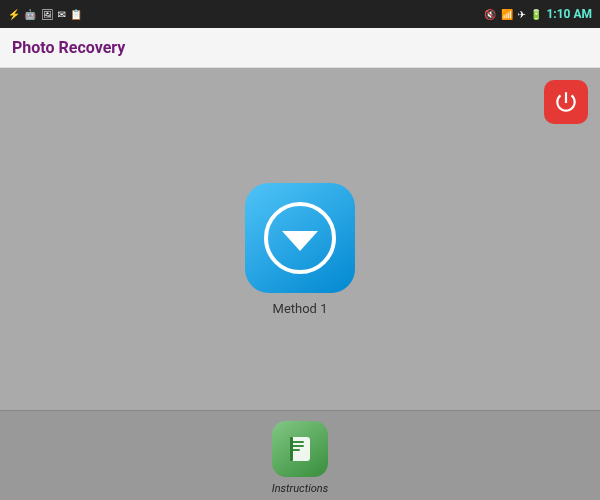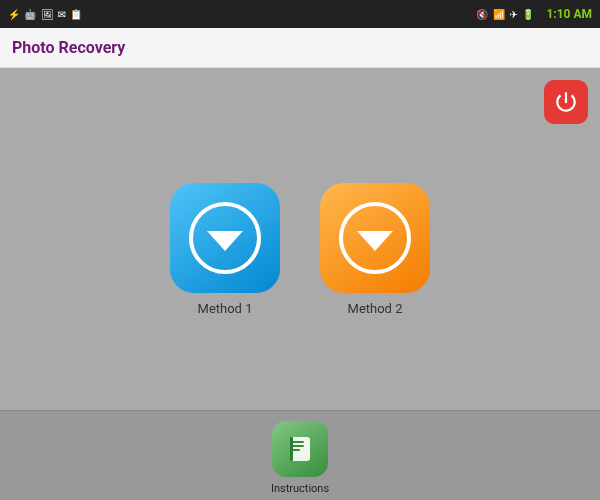--- a/index.html
+++ b/index.html
@@ -30,24 +30,23 @@
       align-items: center;
       gap: 4px;
     }
 
     .status-icon {
       color: white;
       font-size: 10px;
     }
 
     .status-time {
-      color: #84cc16;
+      color: #5eead4;
       font-size: 12px;
       font-weight: bold;
-      margin-left: 8px;
     }
 
     
     .title-bar {
       background: #f5f5f5;
       height: 40px;
       display: flex;
       align-items: center;
       padding: 0 12px;
       border-bottom: 1px solid #ddd;
@@ -198,20 +197,21 @@
     }
 
     .bottom-icon.pink {
       background: linear-gradient(145deg, #f48fb1, #c2185b);
     }
 
     .bottom-label {
       color: #222;
       font-size: 11px;
       text-align: center;
+      font-style: italic;
     }
 
     
     .mail-icon-svg {
       width: 34px;
       height: 26px;
     }
   </style>
 </head>
 <body>
@@ -250,28 +250,20 @@
 
       <div class="method-item">
         <div class="method-icon blue">
           <div class="chevron-circle">
             <div class="chevron-down"></div>
           </div>
         </div>
         <span class="method-label">Method 1</span>
       </div>
 
-      <div class="method-item">
-        <div class="method-icon orange">
-          <div class="chevron-circle">
-            <div class="chevron-down"></div>
-          </div>
-        </div>
-        <span class="method-label">Method 2</span>
-      </div>
 
     </div>
   </div>
 
   <div class="bottom-bar">
 
     <div class="bottom-item">
       <div class="bottom-icon green">
         <svg width="32" height="32" viewBox="0 0 32 32">
           <rect x="6" y="4" width="20" height="24" rx="3" fill="white" opacity="0.9"></rect>

